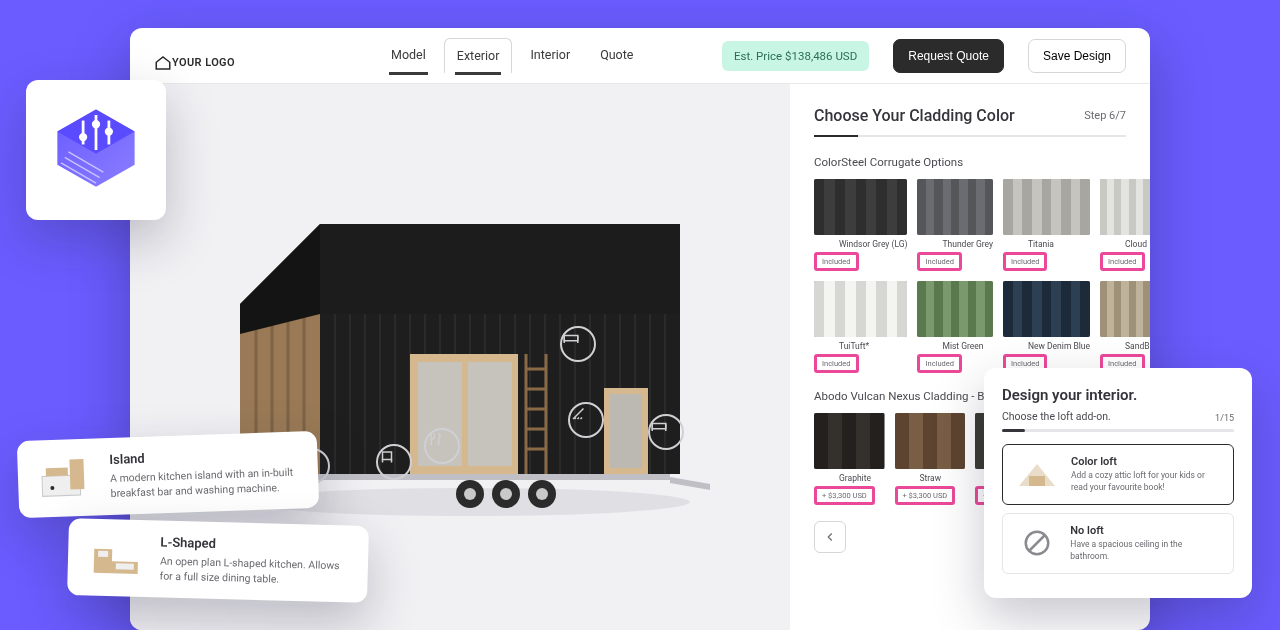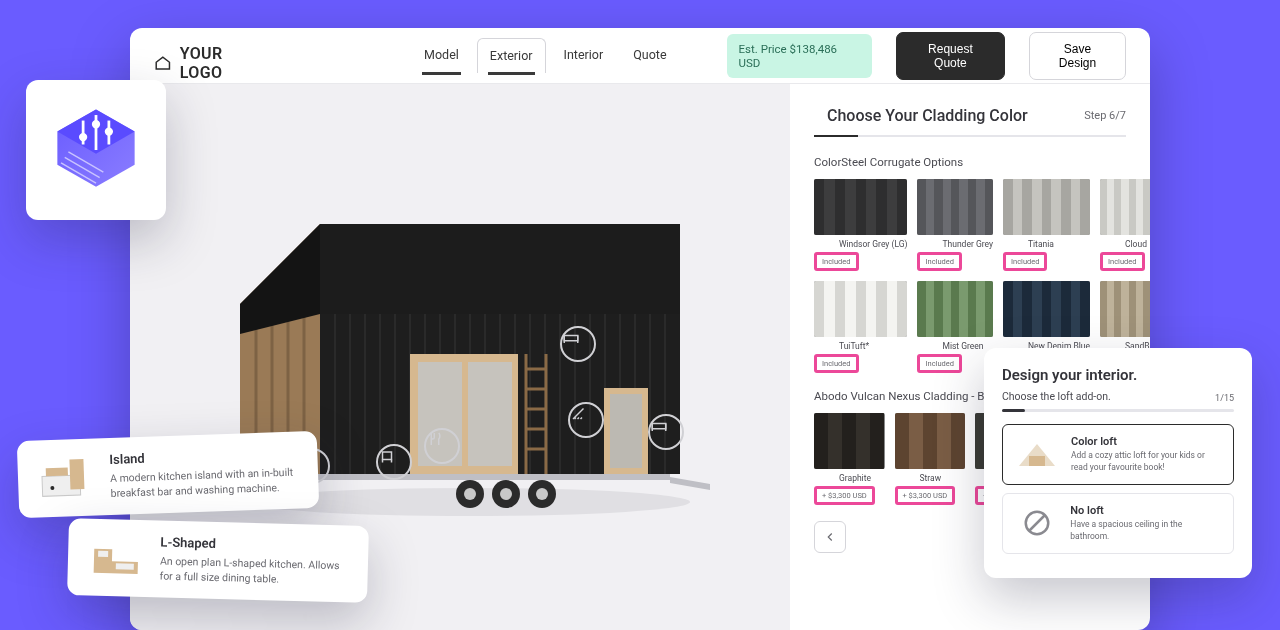--- a/index.html
+++ b/index.html
@@ -27,22 +27,21 @@
     height: 56px;
     border-bottom: 1px solid #e9e9ec;
     display: flex;
     align-items: center;
     padding: 0 24px;
     gap: 24px;
   }
   .logo {
     display: flex;
     align-items: center;
-    gap: 8px;
-    font-size: 16px;
+    font-size: 11px;
     letter-spacing: .4px;
     color: #2b2b2b;
     font-weight: 600;
     margin-top: 14px;
   }
   .logo svg { width: 18px; height: 18px; }
   .tabs {
     display: flex;
     gap: 6px;
     margin-left: 120px;
@@ -117,21 +116,20 @@
   .hotspot svg { width:18px; height:18px; }
   .panel {
     width:360px;
     padding:22px 24px 0 24px;
     overflow:hidden;
   }
   .panel-head {
     display:flex;
     align-items:center;
     justify-content:space-between;
-    margin-left:13px;
   }
   .panel-title {
     font-size:16px;
     font-weight:500;
     color:#34343a;
   }
   .stepcount {
     font-size:11px;
     color:#6a6a70;
   }
@@ -230,21 +228,21 @@
     color:#34343a;
     margin-bottom:4px;
   }
   .optcard p {
     font-size:10.5px;
     color:#6a6a70;
     line-height:1.45;
     max-width:190px;
   }
   .interior-popup {
-    left:984px; top:348px;
+    left:984px; top:368px;
     width:268px;
     padding:18px 18px 16px;
   }
   .interior-popup h3 {
     font-size:15px;
     font-weight:600;
     color:#34343a;
     margin-bottom:6px;
   }
   .interior-popup .sub {

